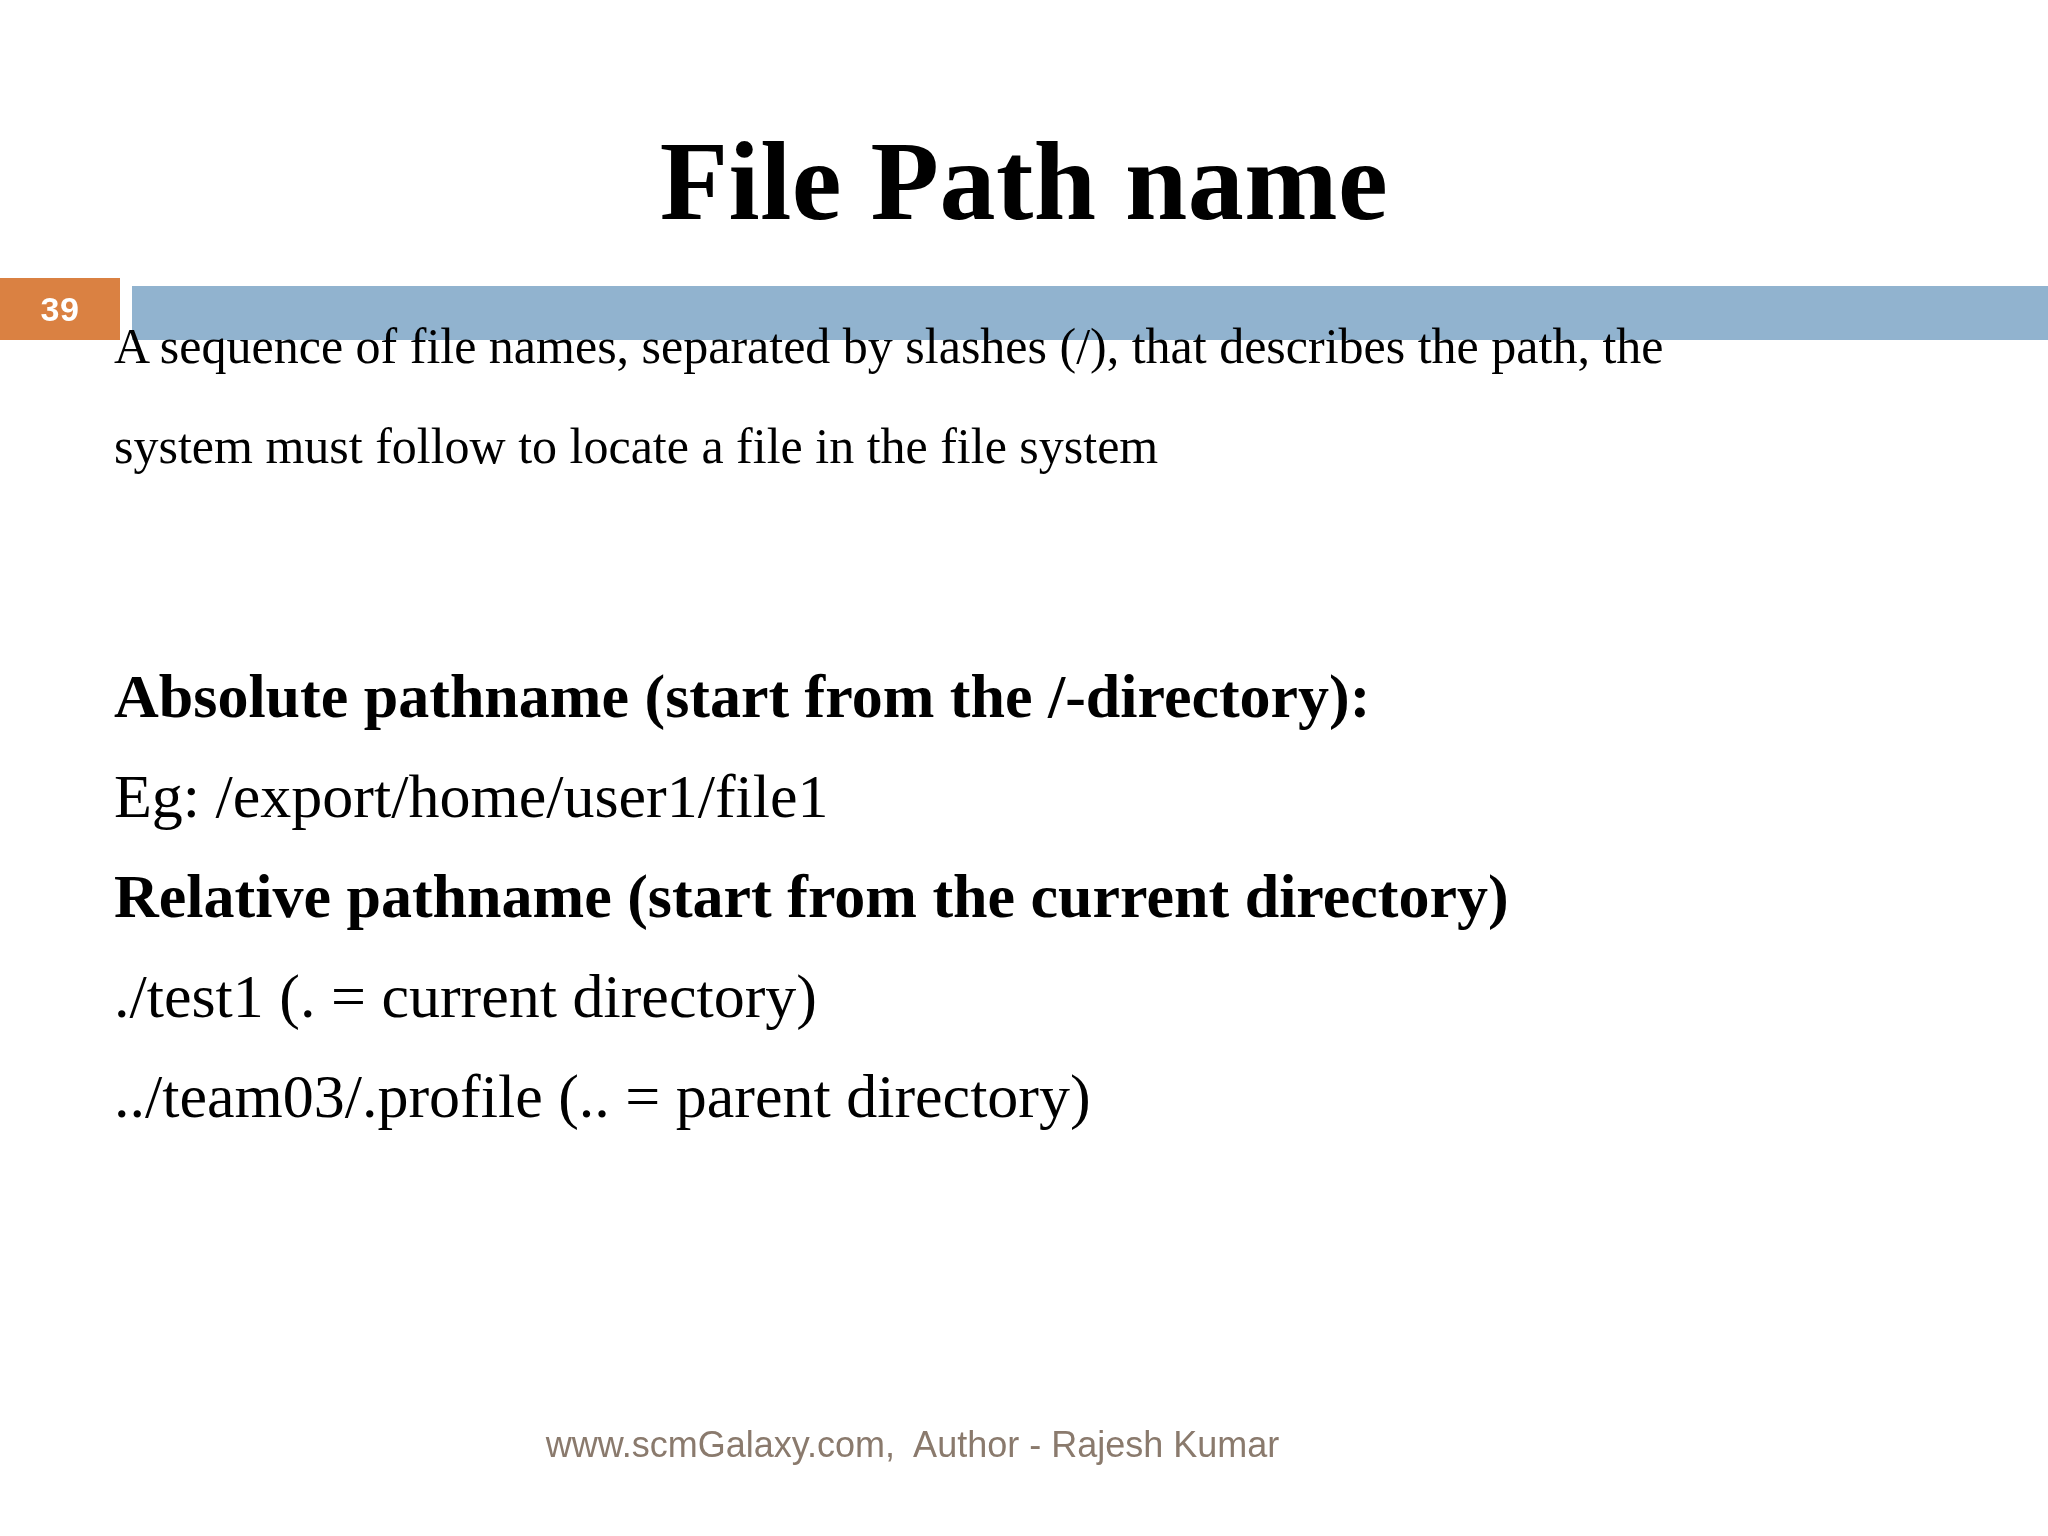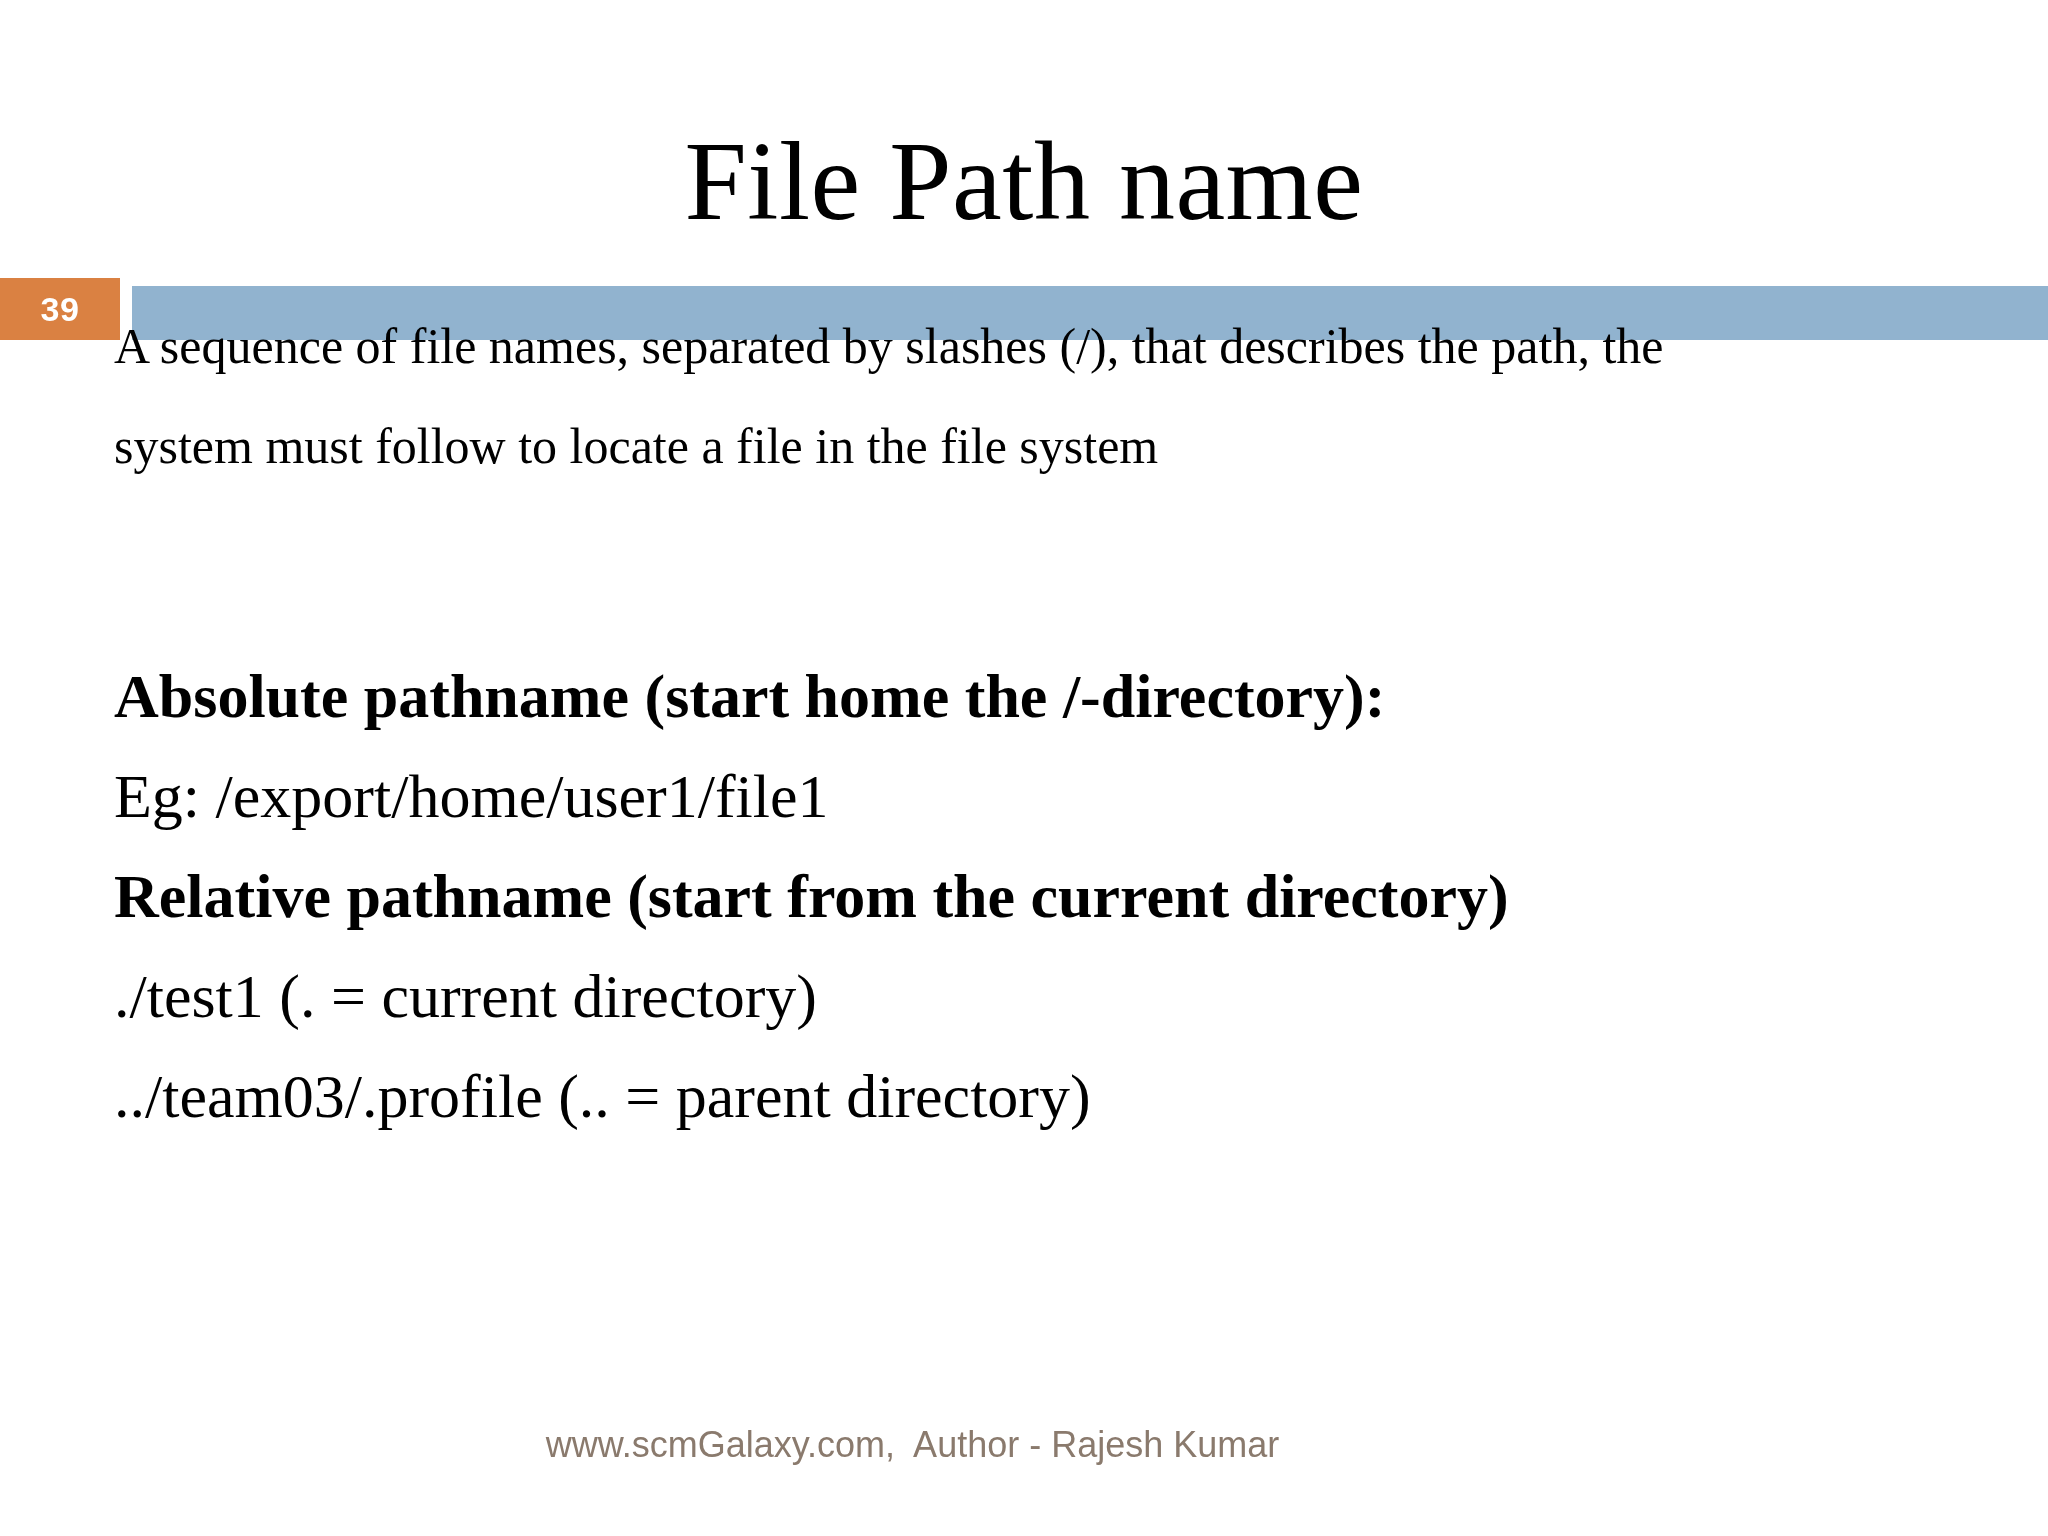--- a/index.html
+++ b/index.html
@@ -25,21 +25,21 @@
 
   
   .slide-title {
     position: absolute;
     left: 0;
     top: 44px;
     width: 2048px;
     text-align: center;
     font-family: "Liberation Serif", "DejaVu Serif", serif;
     font-size: 112px;
-    font-weight: 400;
+    font-weight: 700;
     line-height: 1.12;
     color: #000000;
     letter-spacing: 0.5px;
   }
 
   
   .banner {
     position: absolute;
     left: 0;
     top: 286px;
@@ -132,21 +132,21 @@
     <div class="banner-blue"></div>
     <div class="slide-number-badge">39</div>
   </div>
 
   <div class="body-content">
 
     <p class="para">A sequence of file names, separated by slashes (/), that describes the path, the system must follow to locate a file in the file system</p>
 
     <div class="spacer"></div>
 
-    <p class="line bold">Absolute pathname (start home the /-directory):</p>
+    <p class="line bold">Absolute pathname (start from the /-directory):</p>
 
     <p class="line">Eg: /export/home/user1/file1</p>
 
     <p class="line bold">Relative pathname (start from the current directory)</p>
 
     <p class="line">./test1 (. = current directory)</p>
 
     <p class="line">../team03/.profile (.. = parent directory)</p>
 
   </div>

